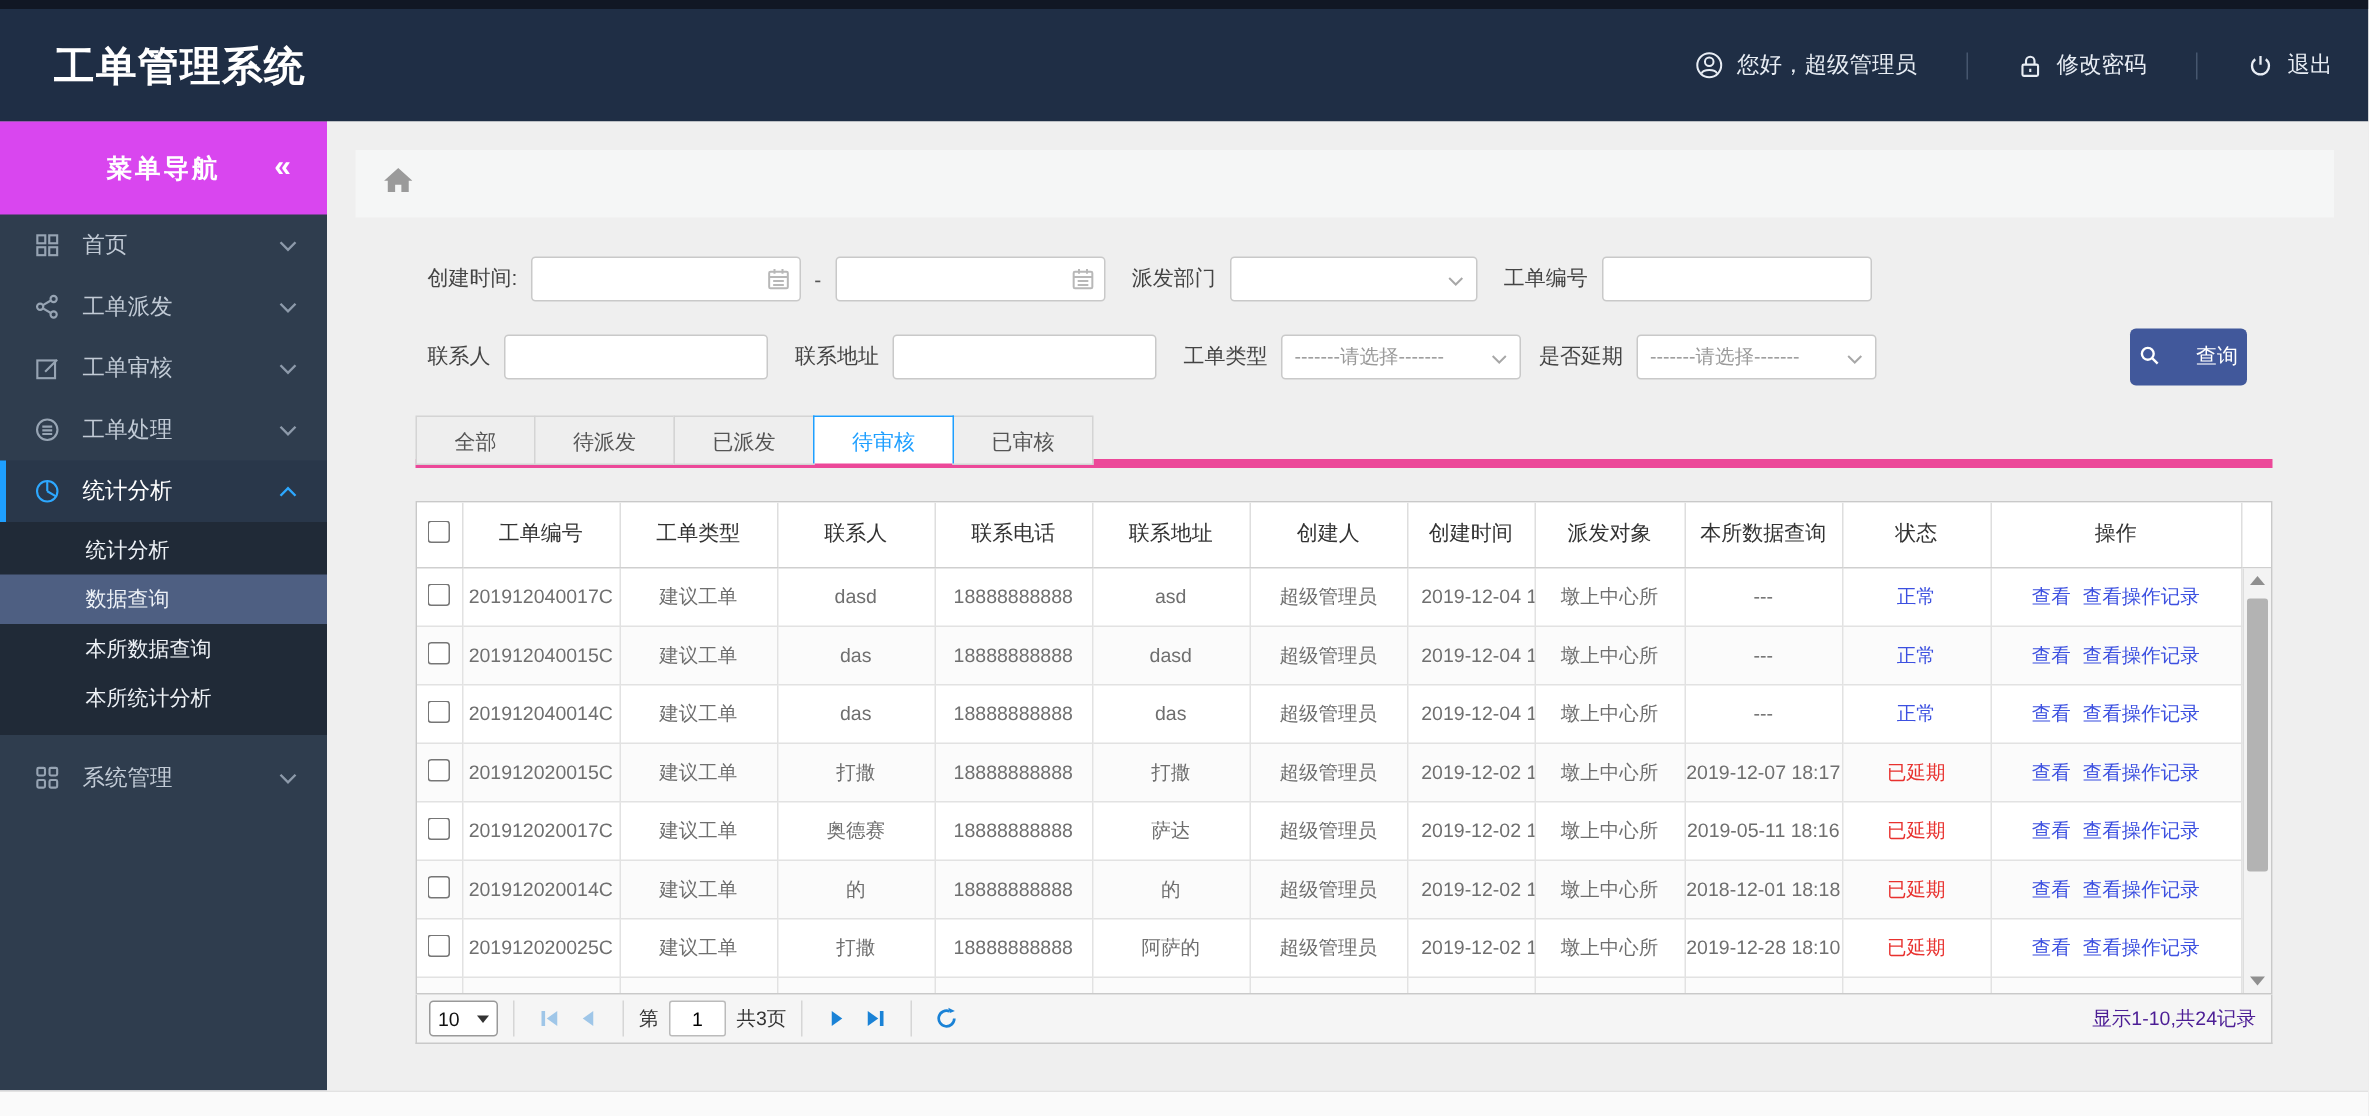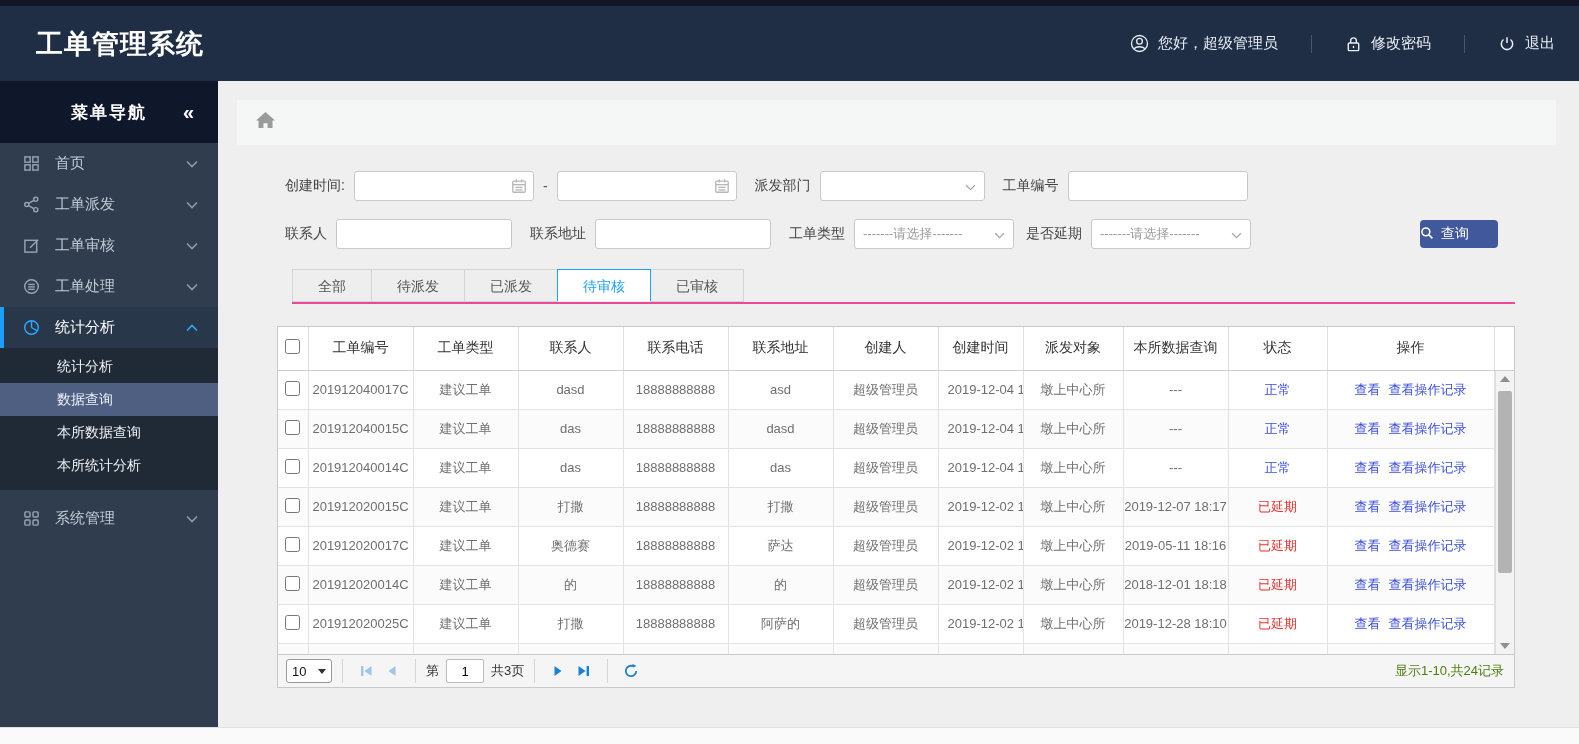--- a/index.html
+++ b/index.html
@@ -9,21 +9,21 @@
   
   .hdr { position:absolute; top:0; left:0; right:0; height:81px; background:#1f2e45; border-top:6px solid #111724; display:flex; align-items:center; }
   .hdr-title { color:#fff; font-size:27px; font-weight:700; margin-left:36px; letter-spacing:1px; }
   .hdr-right { margin-left:auto; margin-right:24px; display:flex; align-items:center; gap:21px; color:#e8edf4; font-size:15px; }
   .hdr-item { display:flex; align-items:center; gap:9px; cursor:pointer; }
   .hdr-sep { width:1px; height:18px; background:#46566e; margin:0 12px; }
   .hdr svg { display:block; }
 
   
   .side { position:absolute; top:81px; left:0; width:218px; bottom:17px; background:#2f3d4e; }
-  .side-title { height:62px; background:#0f172a; display:flex; align-items:center; justify-content:center; position:relative; color:#fff; font-size:17px; font-weight:700; letter-spacing:2px; }
+  .side-title { height:62px; background:#d946ef; display:flex; align-items:center; justify-content:center; position:relative; color:#fff; font-size:17px; font-weight:700; letter-spacing:2px; }
   .side-collapse { position:absolute; right:22px; top:50%; transform:translateY(-50%); color:#fff; font-size:20px; font-weight:700; cursor:pointer; }
   .m-item { height:41px; display:flex; align-items:center; padding-left:23px; color:#c2cbd6; font-size:15px; cursor:pointer; position:relative; }
   .m-item .mi-icon { width:18px; margin-right:14px; display:flex; color:#97a4b3; }
   .m-item .chev { position:absolute; right:20px; color:#8d9aaa; display:flex; }
   .m-item.active { color:#fff; background:#29374a; border-left:4px solid #1e9fff; padding-left:19px; }
   .m-item.active .mi-icon, .m-item.active .chev { color:#2da8ff; }
   .submenu { background:#202a37; padding:2px 0 8px 0; }
   .s-item { height:33px; display:flex; align-items:center; padding-left:57px; color:#eef2f7; font-size:14px; cursor:pointer; }
   .s-item.selected { background:#4e5f82; }
   .m-gap { height:8px; }
@@ -37,24 +37,24 @@
   .f-row { display:flex; align-items:center; margin-bottom:18px; }
   .f-label { margin-right:9px; white-space:nowrap; }
   .inp { height:30px; background:#fff; border:1px solid #c9c9c9; border-radius:3px; font-size:13px; padding:0 8px; color:#333; font-family:inherit; }
   .date-wrap { position:relative; }
   .date-wrap .inp { width:180px; padding-right:30px; }
   .cal { position:absolute; right:7px; top:7px; }
   .dash { margin:0 9px; color:#555; }
   .sel { height:30px; width:165px; background:#fff; border:1px solid #c9c9c9; border-radius:3px; display:flex; align-items:center; justify-content:space-between; padding:0 8px; color:#9a9a9a; font-size:13px; cursor:pointer; }
   .sel .ph { overflow:hidden; white-space:nowrap; }
   .gap18 { width:18px; } .gap12 { width:12px; }
-  .btn-search { margin-left:auto; height:28px; width:78px; background:#41589b; border:none; border-radius:4px; color:#fff; font-size:14px; display:flex; align-items:center; justify-content:flex-start; gap:7px; cursor:pointer; font-family:inherit; }
-
-  
-  .tabs { margin:20px 64px 0 74px; display:flex; align-items:flex-start; border-bottom:2px solid #ec4899; height:35px;text-align:center; }
+  .btn-search { margin-left:auto; height:38px; width:78px; background:#41589b; border:none; border-radius:4px; color:#fff; font-size:14px; display:flex; align-items:center; justify-content:center; gap:24px; cursor:pointer; font-family:inherit; }
+
+  
+  .tabs { margin:20px 64px 0 59px; display:flex; align-items:flex-start; border-bottom:6px solid #ec4899; height:35px;text-align:center; }
   .tab { height:33px; line-height:32px; padding:0 25px; background:#eeeeee; border:1px solid #d4d4d4; margin-right:-1px; font-size:14px; color:#555; cursor:pointer; }
   .tab.active { position:relative; z-index:2; background:#fff; border:1px solid #1e9fff; border-bottom:none; height:32px; color:#1e9fff; }
 
   
   .grid { position:relative; margin:22px 64px 0 59px; width:1238px; border:1px solid #c9c9c9; background:#fff; }
   .grid-clip { height:327px; overflow:hidden; }
   table { border-collapse:collapse; table-layout:fixed; width:1236px; }
   th { height:43px; font-size:14px; color:#333; font-weight:400; border-right:1px solid #dedede; border-bottom:1px solid #cfcfcf; background:#fff; }
   th:last-child { border-right:none; }
   td { height:39px; font-size:13px; color:#6f6f6f; text-align:center; border-right:1px solid #e2e2e2; border-bottom:1px solid #e2e2e2; overflow:hidden; white-space:nowrap; }
@@ -74,21 +74,21 @@
   .vs-down { bottom:5px; border-top:6px solid #8f8f8f; }
   .vs-thumb { position:absolute; left:2px; top:20px; width:14px; height:182px; background:#b3b3b3; border-radius:2px; }
 
   
   .pager { width:1238px; margin:0 64px 0 59px; height:33px; background:#f5f5f5; border:1px solid #c9c9c9; border-top:none; display:flex; align-items:center; font-size:13px; color:#333; padding:0 10px 0 8px; }
   .psize { height:24px; min-width:46px; background:#fff; border:1px solid #999; border-radius:3px; display:flex; align-items:center; justify-content:space-between; padding:0 5px; cursor:pointer; color:#111; }
   .psize .tri { width:0; height:0; border-left:4px solid transparent; border-right:4px solid transparent; border-top:5px solid #333; margin-left:6px; }
   .p-sep { width:1px; height:24px; background:#d6d6d6; margin:0 10px; }
   .p-ico { display:flex; align-items:center; margin:0 5px; cursor:pointer; }
   .pg-input { width:38px; height:24px; border:1px solid #bbb; border-radius:2px; text-align:center; font-size:13px; margin:0 7px; font-family:inherit; }
-  .p-summary { margin-left:auto; font-size:13px; color:#4d7c0f; }
+  .p-summary { margin-left:auto; font-size:13px; color:#4c1d95; }
 
   .bottom-strip { position:absolute; left:0; right:0; bottom:0; height:17px; background:#fafafa; border-top:1px solid #e2e2e2; }
 </style>
 </head>
 <body>
 
 <div class="app">
 
   <div class="hdr">
     <div class="hdr-title">工单管理系统</div>

